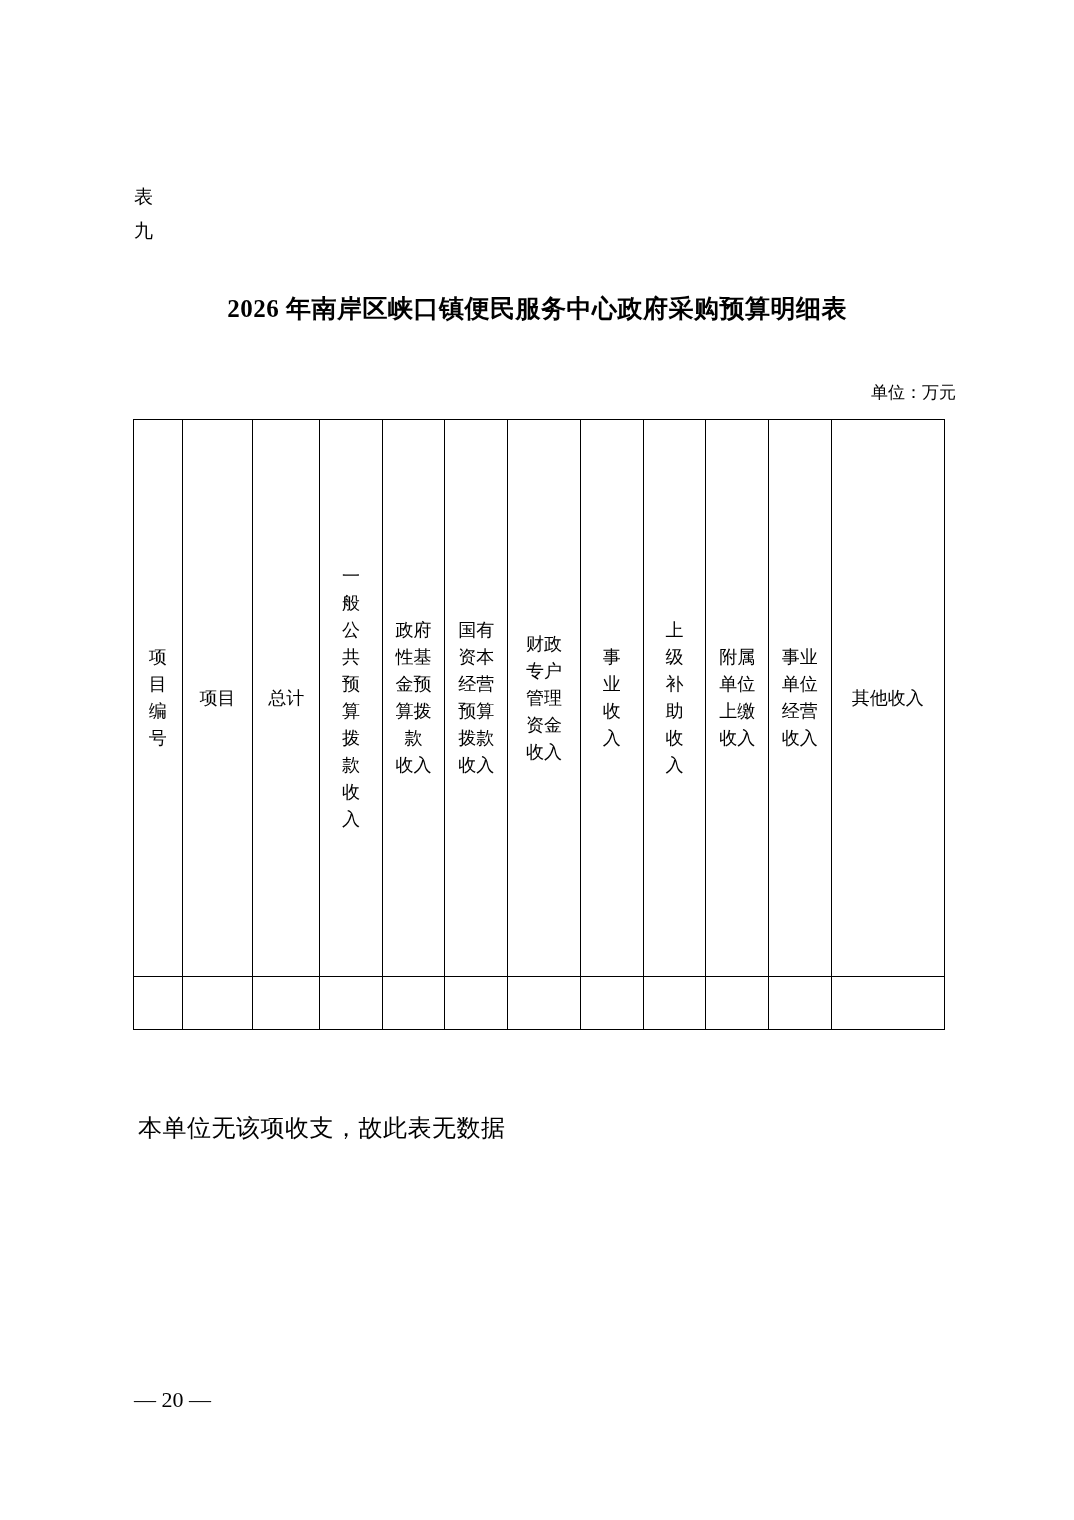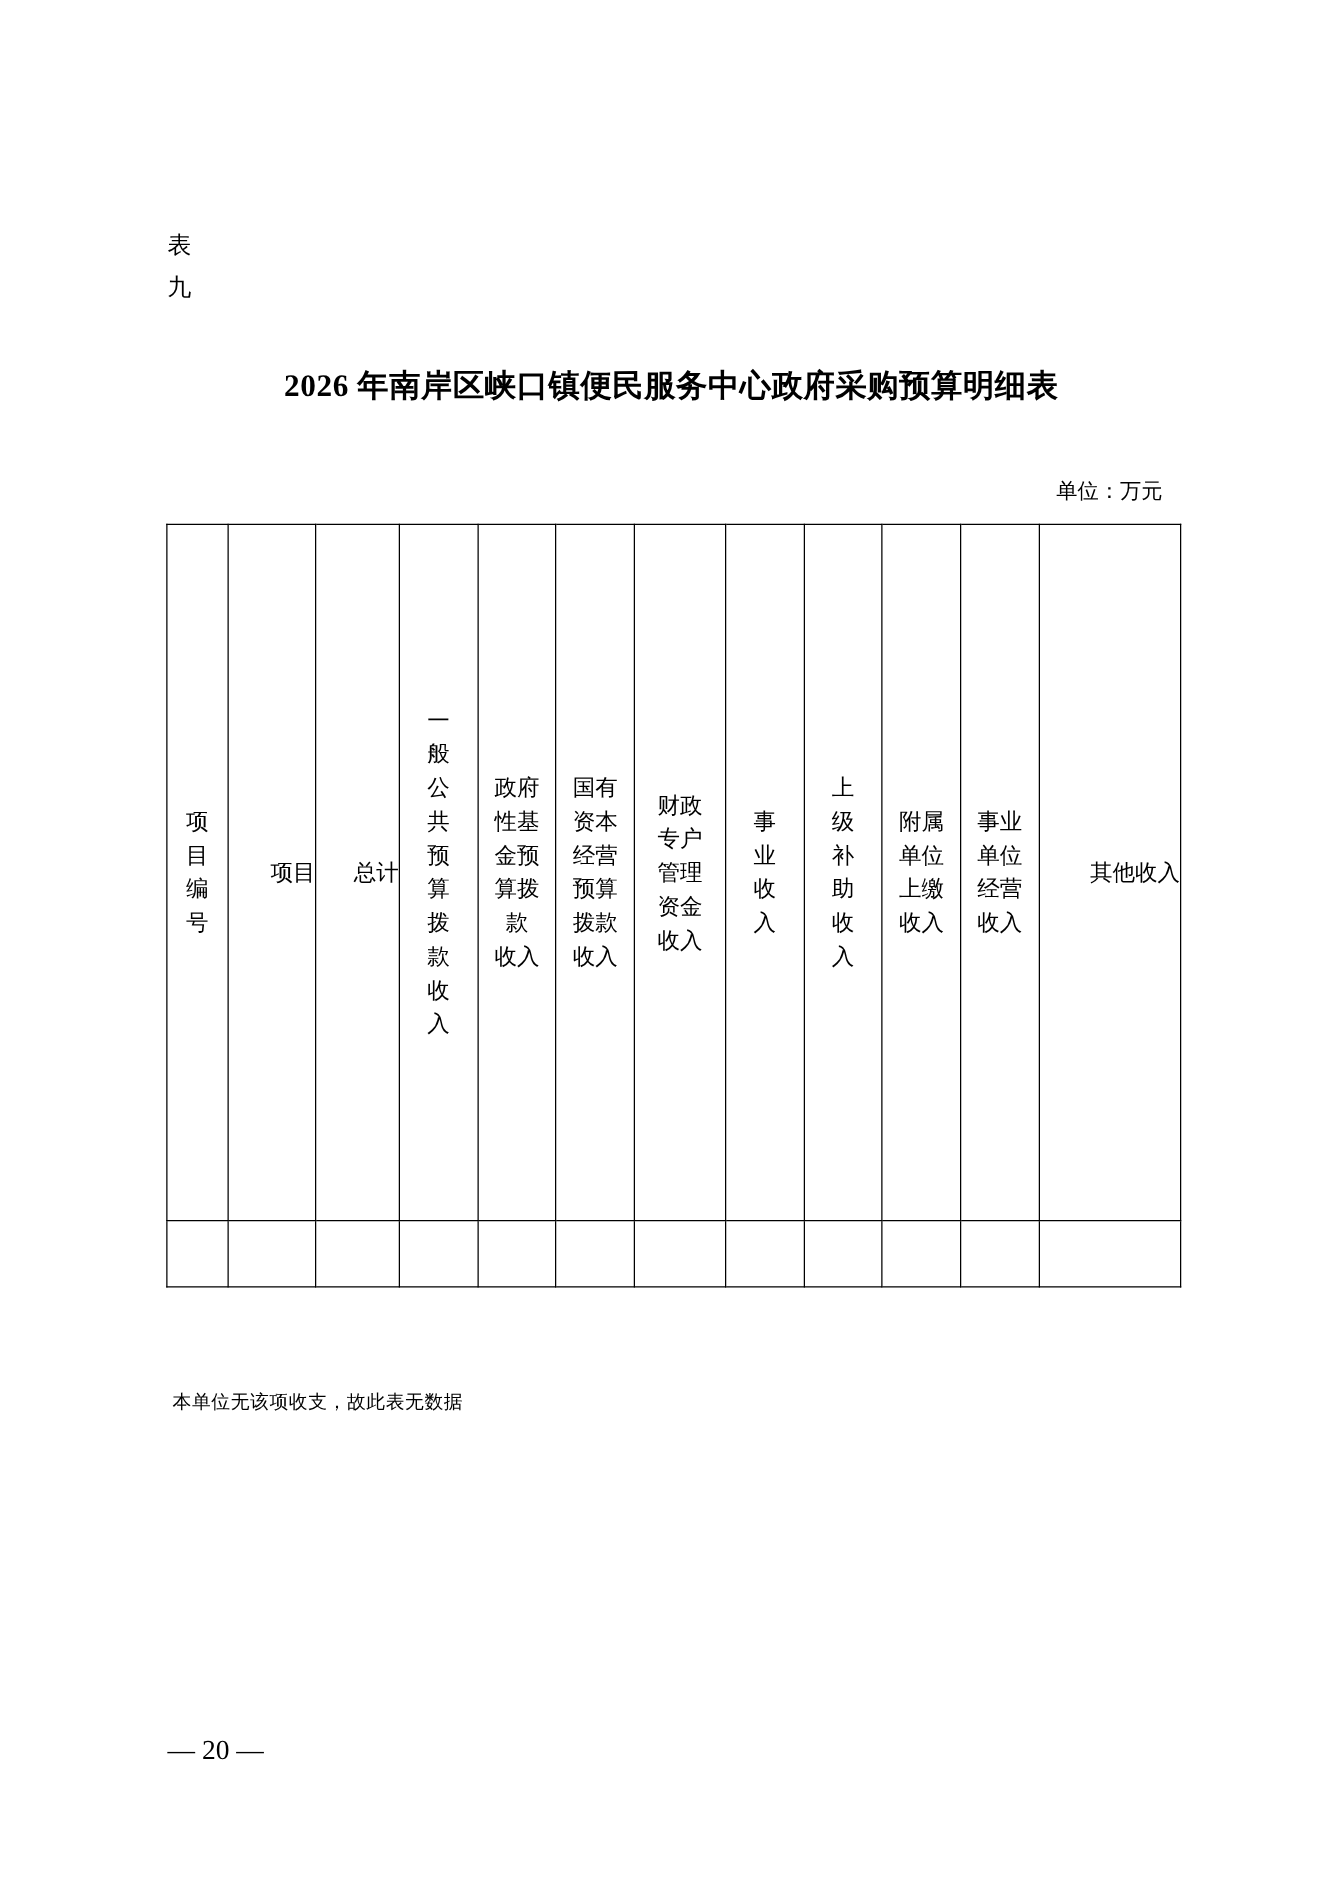--- a/index.html
+++ b/index.html
@@ -46,21 +46,21 @@
     width: 1074px;
     text-align: center;
     font-size: 25px;
     font-weight: bold;
     font-family: "Liberation Serif", "DejaVu Serif", serif;
     letter-spacing: 0.5px;
   }
 
   .unit-note {
     position: absolute;
-    right: 144px;
+    right: 118px;
     top: 381px;
     font-size: 17px;
     font-family: "Liberation Serif", "DejaVu Serif", serif;
   }
 
   table.budget {
     position: absolute;
     left: 133px;
     top: 419px;
     width: 812px;
@@ -88,37 +88,37 @@
     line-height: 27px;
     font-size: 18px;
   }
   .vtext i {
     font-style: normal;
     display: block;
   }
   .htext {
     display: block;
     width: 100%;
-    text-align: right;
+    text-align: center;
     font-size: 18px;
     line-height: 24px;
   }
 
   tr.total-row td {
     height: 52px;
   }
   tr.blank-row td {
     height: 52px;
   }
 
   .footnote {
     position: absolute;
     left: 138px;
     top: 1112px;
-    font-size: 15px;
+    font-size: 24px;
     font-family: "Liberation Serif", "DejaVu Serif", serif;
     letter-spacing: 0.5px;
   }
 
   .page-number {
     position: absolute;
     left: 134px;
     top: 1352px;
     font-size: 22px;
     font-family: "Liberation Serif", "DejaVu Serif", serif;

